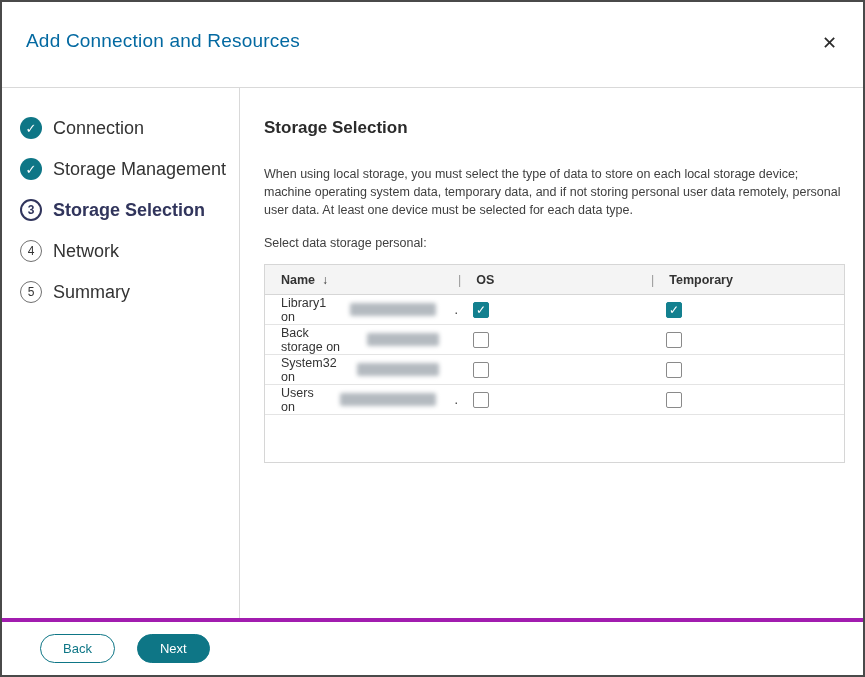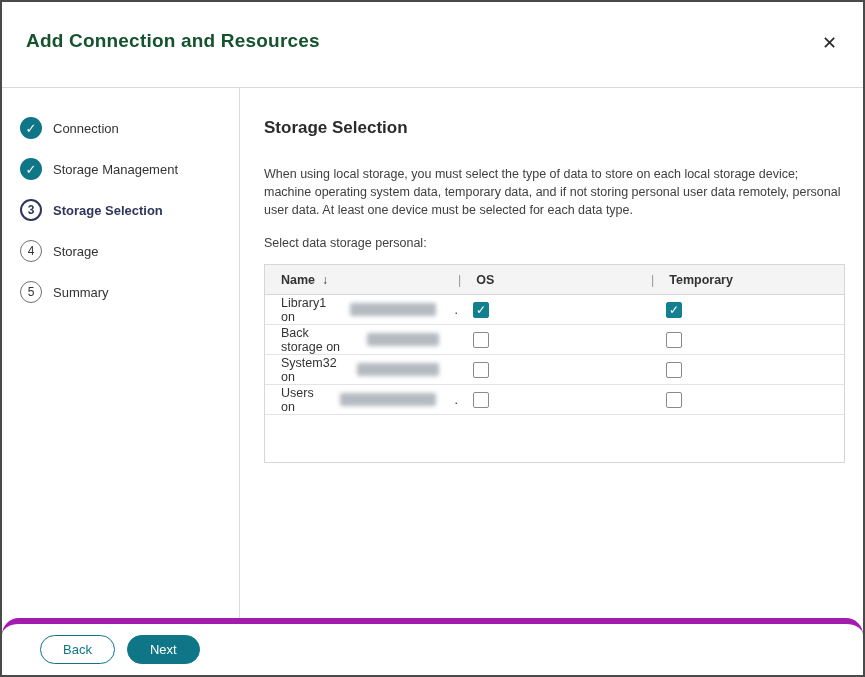--- a/index.html
+++ b/index.html
@@ -16,22 +16,22 @@
   .dlg-header {
     height:86px;
     padding:28px 26px 0 24px;
     border-bottom:1px solid #d9d9d9;
     display:flex;
     align-items:flex-start;
     justify-content:space-between;
   }
   .dlg-title {
     font-size:19px;
-    font-weight:bold;
-    color:#14532d;
+    font-weight:normal;
+    color:#0369a1;
     letter-spacing:.2px;
   }
   .close-btn {
     font-size:18px;
     color:#2b2b2b;
     cursor:pointer;
     line-height:1;
     margin-top:4px;
     background:none;border:none;
     font-family:"Liberation Sans", sans-serif;
@@ -56,21 +56,21 @@
   .step-circle {
     width:22px; height:22px;
     border-radius:50%;
     display:flex; align-items:center; justify-content:center;
     font-size:12px;
     flex-shrink:0;
   }
   .step-circle.complete { background:#0e7686; color:#fff; font-size:13px; }
   .step-circle.current  { background:#fff; border:2px solid #31355c; color:#31355c; font-weight:bold; }
   .step-circle.upcoming { background:#fff; border:1px solid #707070; color:#333; }
-  .step-label { font-size:13px; color:#333; }
+  .step-label { font-size:18px; color:#333; }
   .step.current .step-label { font-weight:bold; color:#31355c; }
   
   .content { flex:1; padding:30px 22px 0 24px; }
   .content-heading { font-size:17px; font-weight:600; color:#2b2b2b; }
   .content-desc {
     font-size:12.5px; line-height:1.45; color:#404040;
     margin-top:27px; max-width:584px;
   }
   .select-label { font-size:12.5px; color:#404040; margin-top:17px; }
   
@@ -126,27 +126,26 @@
     font-size:12px;
     line-height:1;
   }
   .tfiller { height:47px; }
   
   .dlg-footer {
     position:absolute;
     left:0; bottom:0;
     width:100%;
     height:57px;
-    border-top:6px solid #a21caf;
+    border-top:4px solid #a21caf;
     display:flex;
     align-items:center;
     padding:0 66px 0 38px;
-    gap:12px;
+    gap:22px;
     background:#fff;
-    border-radius:17px;
   }
   .btn {
     height:29px;
     border-radius:15px;
     font-size:13px;
     font-family:"Liberation Sans", sans-serif;
     cursor:pointer;
     padding:0 22px;
     display:inline-flex; align-items:center; justify-content:center;
   }
@@ -180,21 +179,21 @@
     <div class="step complete">
       <span class="step-circle complete">✓</span>
       <span class="step-label">Storage Management</span>
     </div>
     <div class="step current">
       <span class="step-circle current">3</span>
       <span class="step-label">Storage Selection</span>
     </div>
     <div class="step upcoming">
       <span class="step-circle upcoming">4</span>
-      <span class="step-label">Storage</span>
+      <span class="step-label">Network</span>
     </div>
     <div class="step upcoming">
       <span class="step-circle upcoming">5</span>
       <span class="step-label">Summary</span>
     </div>
   </div>
 
   <div class="content">
     <div class="content-heading">Storage Selection</div>
     <div class="content-desc">When using local storage, you must select the type of data to store on each local storage device; machine operating system data, temporary data, and if not storing personal user data remotely, personal user data. At least one device must be selected for each data type.</div>

